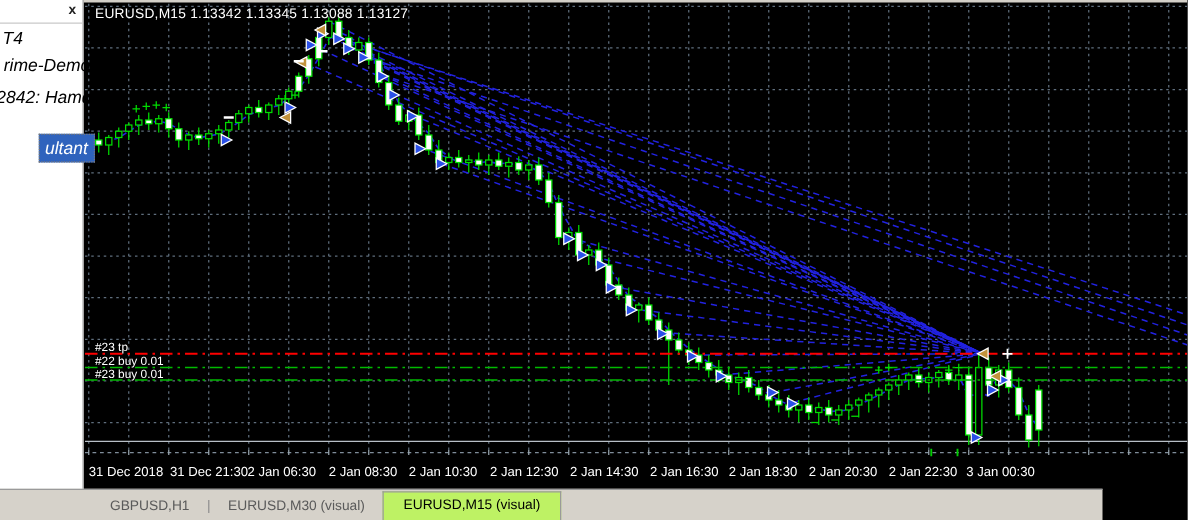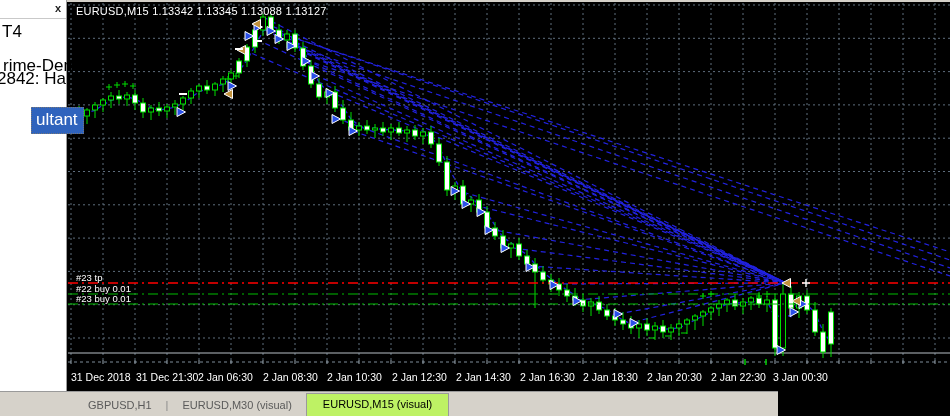--- a/index.html
+++ b/index.html
@@ -4,31 +4,31 @@
 <style>
   html,body{margin:0;padding:0;background:#9a9a9a;}
   #app{position:relative;width:950px;height:416px;overflow:hidden;
        font-family:"Liberation Sans",sans-serif;background:#000;}
   
   #sidebar{position:absolute;left:0;top:0;width:66px;height:392px;background:#fff;
            border-right:1px solid #9b9b9b;z-index:10;}
   #sidebar .titlebar{position:relative;height:18px;border-bottom:1px solid #c9c9c9;}
   #sidebar .close{position:absolute;right:5px;top:2px;font-size:11px;font-weight:bold;
                   color:#222;cursor:default;line-height:13px;}
-  .side-item{position:absolute;font-size:17px;color:#000;white-space:nowrap;}
+  .side-item{position:absolute;font-size:14px;color:#000;white-space:nowrap;font-style:italic;}
   .side-item.sel{background:#2f63bd;color:#fff;padding:2px 5px 3px 4px;
                  border:1px dotted #777;margin-left:31px;}
   
   #chartwin{position:absolute;left:66px;top:0;width:884px;height:392px;background:#000;
             border-top:2px solid #d4d0c8;box-sizing:border-box;}
   #chart-title{position:absolute;left:76px;top:5px;font-size:11px;color:#fff;
                letter-spacing:0.2px;z-index:6;white-space:nowrap;}
   svg#canvas{position:absolute;left:0;top:0;width:950px;height:416px;z-index:5;}
   
-  #tabbar{position:absolute;left:0;bottom:0;width:778px;height:24px;background:#d6d2ca;
+  #tabbar{position:absolute;left:0;bottom:0;width:882px;height:24px;background:#d6d2ca;
           border-top:1px solid #9a9a9a;z-index:12;display:flex;align-items:flex-end;}
   .tab{font-size:11px;color:#5a5a5a;padding:3px 14px 5px 14px;margin-bottom:0;
        white-space:nowrap;cursor:default;}
   .tab.active{background:#bef264;color:#000;border:1px solid #9a9a9a;border-bottom:none;
               padding:4px 16px 6px 16px;margin-bottom:0;position:relative;top:0;}
   .tabsep{color:#8a8a8a;font-size:11px;padding-bottom:5px;}
 </style>
 </head>
 <body>
 
@@ -410,21 +410,21 @@
         <text x="711" y="381" fill="#ffffff" font-size="10.5" font-family="Liberation Sans, sans-serif">2 Jan 22:30</text>
         <text x="773" y="381" fill="#ffffff" font-size="10.5" font-family="Liberation Sans, sans-serif">3 Jan 00:30</text>
       </g>
     </svg>
 
   <div id="sidebar">
     <div class="titlebar">
       <span class="close">x</span>
     </div>
     <span class="side-item" style="left:2px;top:22px">T4</span>
-    <span class="side-item" style="left:3px;top:56px">rime-Demo</span>
+    <span class="side-item" style="left:3px;top:44px">rime-Demo</span>
     <span class="side-item" style="left:-3px;top:69px">2842: Hamdi</span>
     <span class="side-item sel" style="left:0;top:107px">ultant</span>
   </div>
 
   <div id="tabbar">
     <div style="width:74px"></div>
     <div class="tab">GBPUSD,H1</div>
     <div class="tabsep">|</div>
     <div class="tab">EURUSD,M30 (visual)</div>
     <div class="tab active">EURUSD,M15 (visual)</div>

